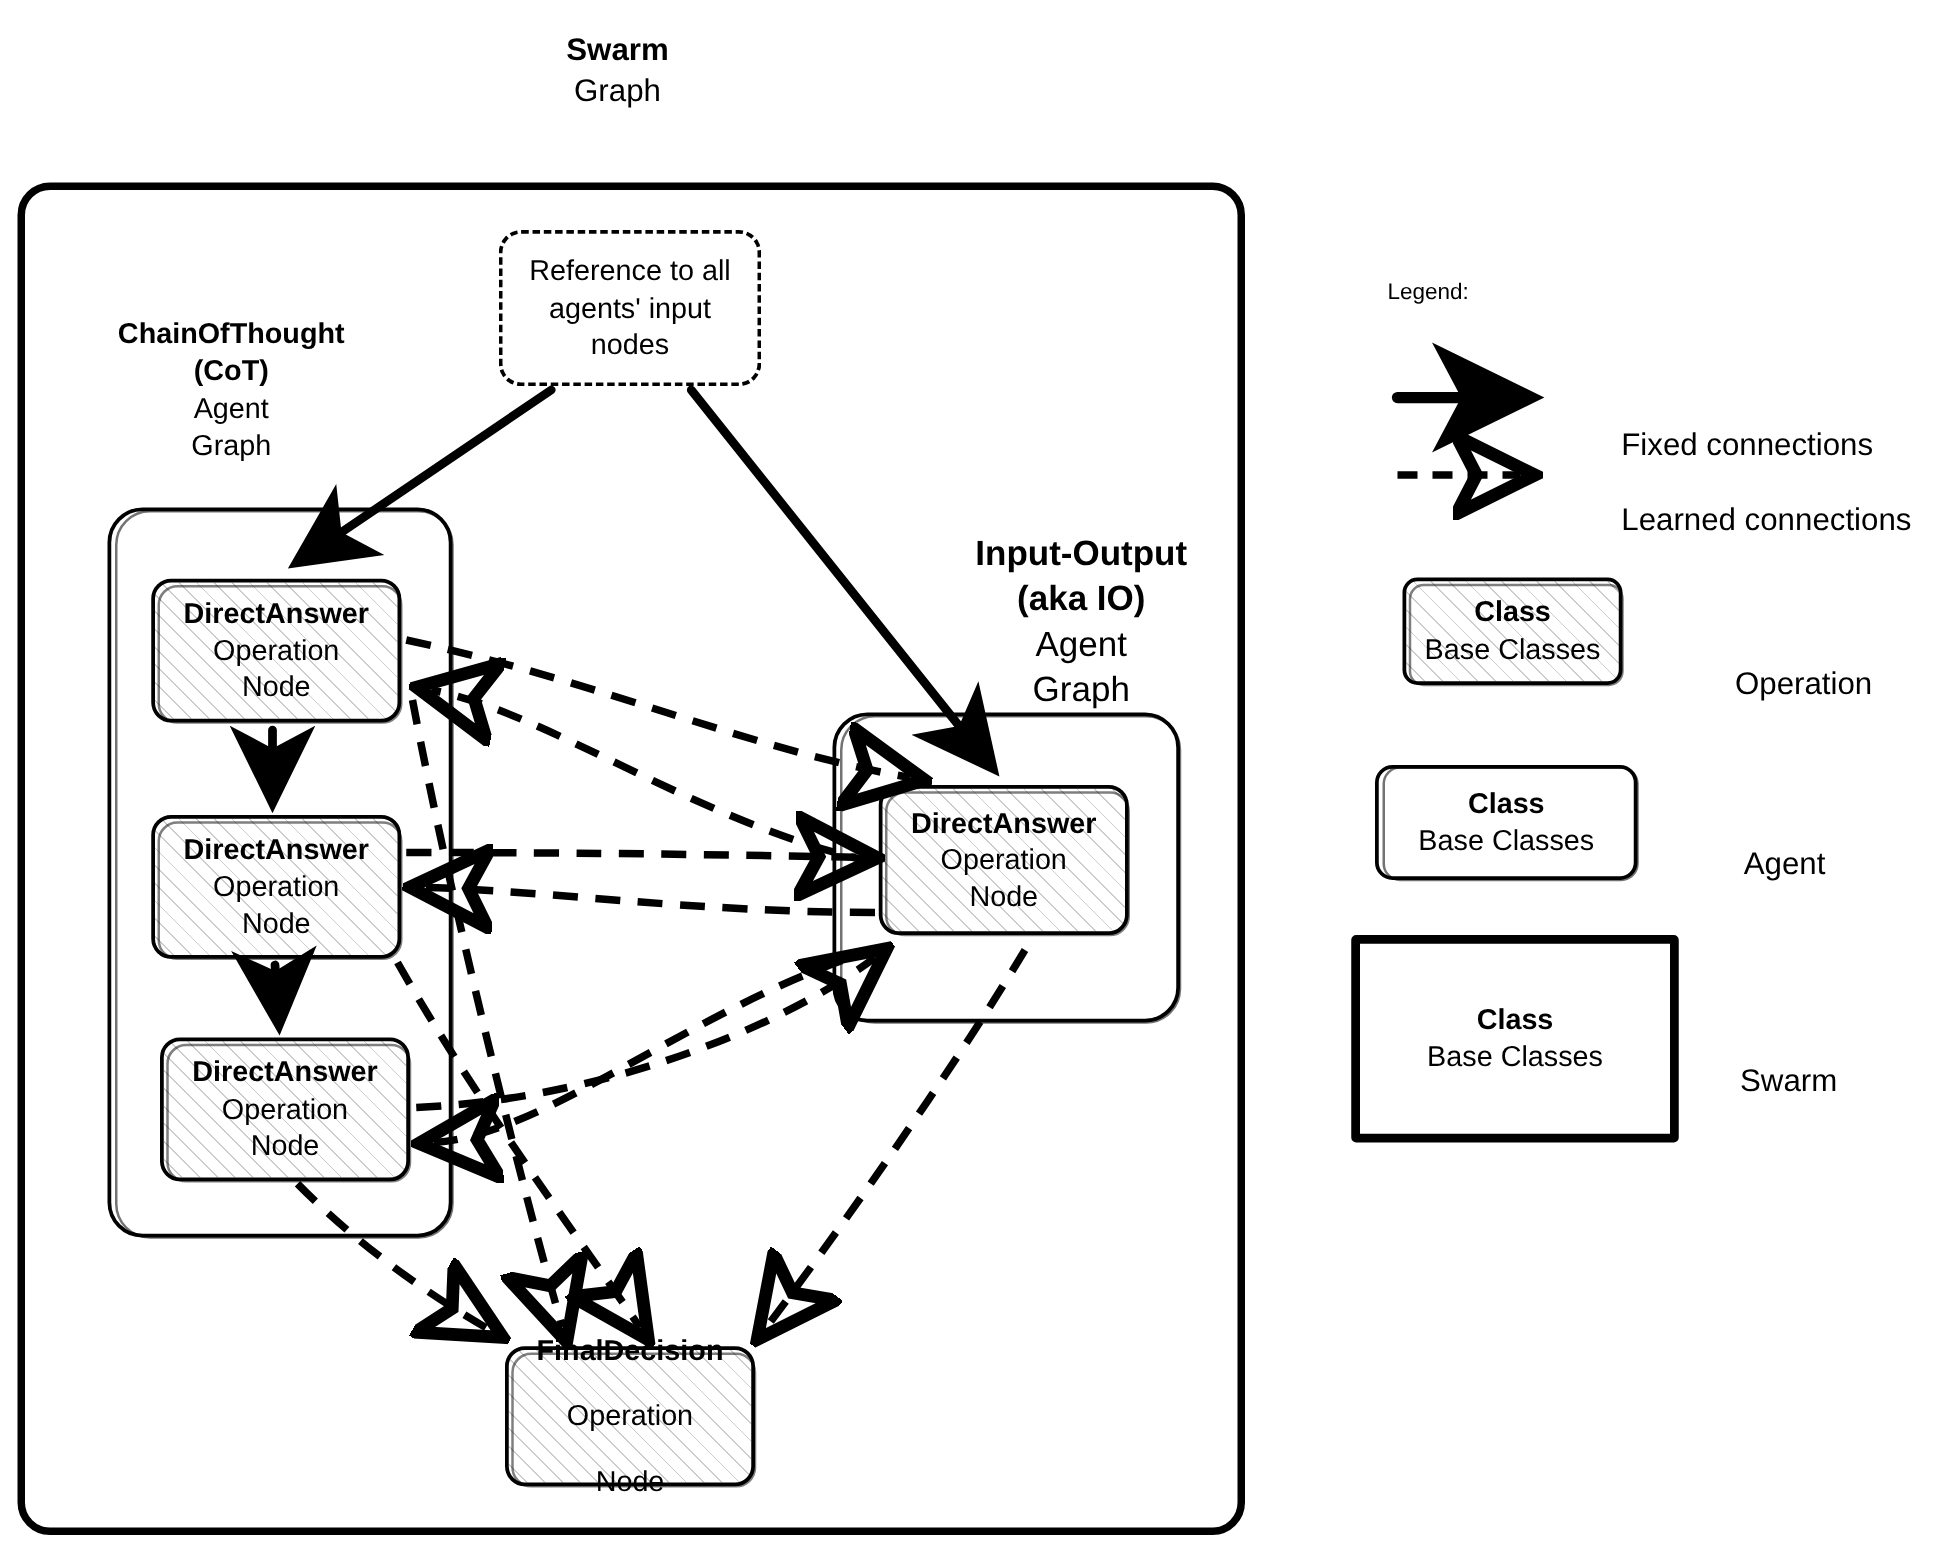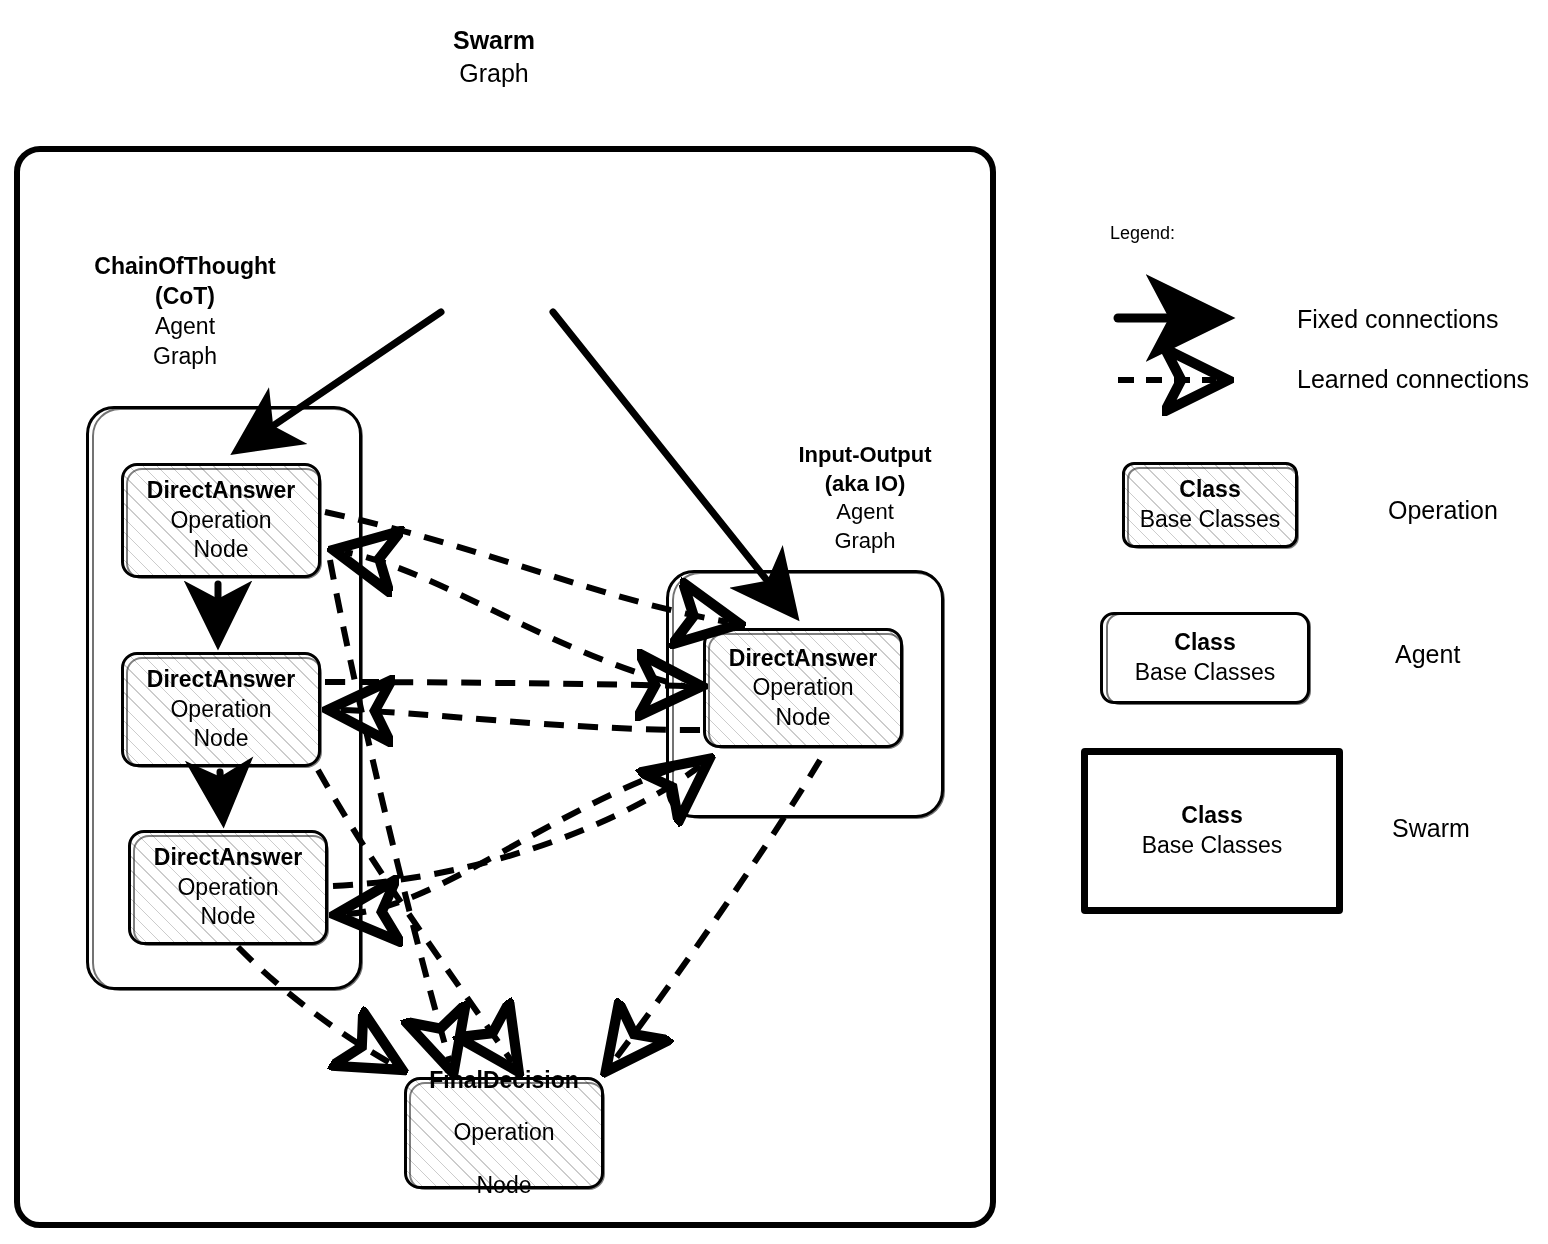--- a/index.html
+++ b/index.html
@@ -8,24 +8,24 @@
 
   .stage{position:absolute;left:0;top:0;width:1548px;height:1244px;}
 
   
   .tblock{position:absolute;text-align:center;line-height:1.30;}
   .tblock .b{font-weight:bold;}
   .tblock .r{font-weight:normal;}
 
   #swarm-title{left:344px;top:24px;width:300px;font-size:25px;}
   #cot-title{left:60px;top:252px;width:250px;font-size:23px;}
-  #io-title{left:740px;top:441px;width:250px;font-size:22px;}
+  #io-title{left:740px;top:425px;width:250px;font-size:28px;}
   #legend-title{left:1110px;top:222px;width:180px;font-size:18px;text-align:left;}
 
-  .legend-label{position:absolute;font-size:25px;text-align:left;white-space:nowrap;}
+  .legend-label{position:absolute;font-size:25px;text-align:left;white-space:nowrap;margin-top:37px;}
   #legend-fixed-label{left:1297px;top:305px;}
   #legend-learned-label{left:1297px;top:365px;}
   #legend-operation-label{left:1388px;top:496px;}
   #legend-agent-label{left:1395px;top:640px;}
   #legend-swarm-label{left:1392px;top:814px;}
 
   
   .shape{position:absolute;box-sizing:border-box;}
 
   
@@ -100,20 +100,23 @@
   <div class="tblock" id="io-title">
     <div class="b">Input-Output</div>
     <div class="b">(aka IO)</div>
     <div class="r">Agent</div>
     <div class="r">Graph</div>
   </div>
 
   <div class="shape agent-box" style="left:86px;top:406px;width:276px;height:584px;"></div>
   <div class="shape agent-box" style="left:666px;top:570px;width:278px;height:248px;"></div>
 
+  <div class="shape note-box" style="left:399px;top:184px;width:210px;height:125px;padding:0 14px;">
+    <span>Reference to all agents' input nodes</span>
+  </div>
 
   <div class="shape op-node" style="left:121px;top:463px;width:200px;height:115px;">
     <div class="b">DirectAnswer</div>
     <div class="r">Operation</div>
     <div class="r">Node</div>
   </div>
 
   <div class="shape op-node" style="left:121px;top:652px;width:200px;height:115px;">
     <div class="b">DirectAnswer</div>
     <div class="r">Operation</div>

